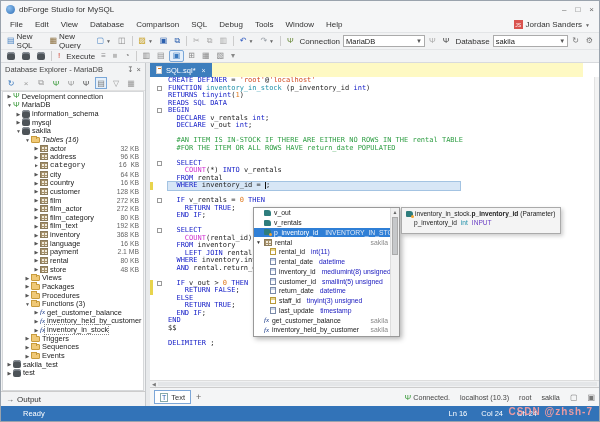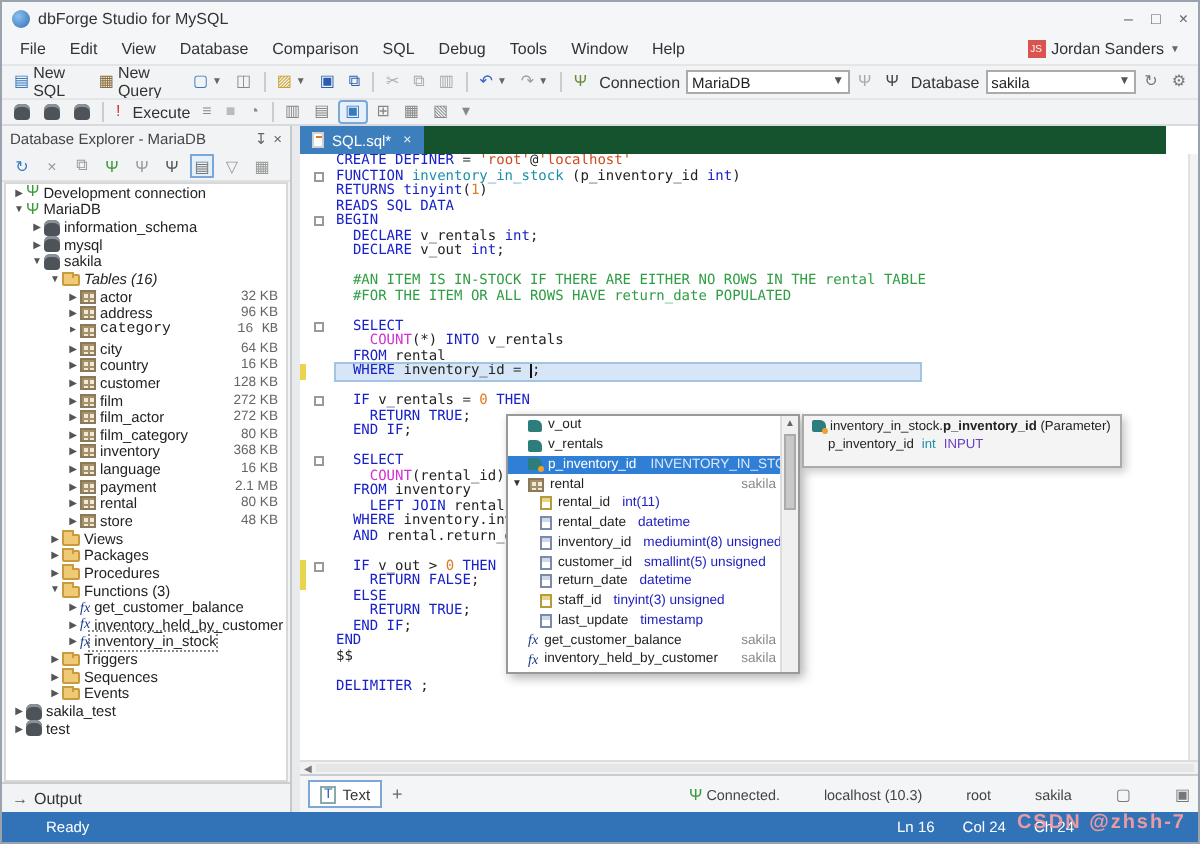--- a/index.html
+++ b/index.html
@@ -43,42 +43,42 @@
   .icon-db{width:8px;height:8px;flex:none;border-radius:3px 3px 2px 2px;background:#4d5358;box-shadow:inset 0 1.5px 0 #8a9199}
   .icon-folder{width:9px;height:6px;flex:none;background:#f0c977;border:1px solid #c89b3c;border-radius:1px;position:relative;margin-top:1px}
   .icon-folder::before{content:"";position:absolute;top:-2.5px;left:-1px;width:4px;height:2px;background:#f0c977;border:1px solid #c89b3c;border-bottom:none}
   .icon-table{width:8px;height:7px;flex:none;border:1px solid #8a7a5a;background:#efe9da;background-image:linear-gradient(#a5906a 1px,transparent 1px),linear-gradient(90deg,#a5906a 1px,transparent 1px);background-size:3px 3px}
   .glyph-conn{color:#3a9a3a;font-size:8px;line-height:8px;flex:none}
   .fx{font-style:italic;font-family:"Liberation Serif",serif;color:#1a3a8a;font-size:7px;flex:none}
   .output-row{position:absolute;left:0;right:0;bottom:0;height:15px;background:#f2f3f4;border-top:1px solid #ccc;display:flex;align-items:center;font-size:8px;color:#333;padding:0 5px;gap:3px}
   .out-icon{color:#555;font-size:8px}
   
   .editor{position:absolute;left:149px;top:0;right:0;bottom:0;background:#fff}
-  .tabrow{position:absolute;top:0;left:0;right:16px;height:14px;background:#14532d;display:flex}
+  .tabrow{position:absolute;top:0;left:0;right:16px;height:14px;background:#fef9c3;display:flex}
   .tab-active{background:#3d7ebd;color:#fff;font-size:7.5px;display:flex;gap:4px;align-items:center;padding:0 6px;height:14px}
   .tab-doc{width:6px;height:8px;background:#fff;border:1px solid #d0d0d0;position:relative;flex:none}
   .tab-doc::after{content:"";position:absolute;left:1px;top:1px;width:3px;height:1px;background:#e07a1f}
   .tab-close{font-size:7px;opacity:.9;padding-left:2px}
   .editor-body{position:absolute;top:14px;left:0;right:0;bottom:26px;background:#fff;overflow:hidden}
   .code-line{height:7.5px;display:flex;align-items:center;position:relative;font-family:"DejaVu Sans Mono",monospace;font-size:7px;white-space:pre;line-height:7.5px}
   .gutter{width:18px;flex:none;display:flex;justify-content:center;align-items:center;height:100%}
   .fold-box{width:5px;height:5px;border:1px solid #9a9a9a;background:#fff}
   .yellow-mark{position:absolute;left:0;top:0;width:3px;height:100%;background:#e8d44d}
   .code-text{display:inline-block}
   .hl-line .code-text{background:#d7e6f6;outline:1px solid #a3c3e2;min-width:292px}
   .tk{color:#1922c8}.tp{color:#222}.tc{color:#2f9e44}.ts{color:#cf4a1f}.tf{color:#1d8fa8}.tm{color:#cf32cf}.tn{color:#e07a1f}
   .caret{display:inline-block;width:1px;height:7px;background:#111;vertical-align:text-bottom}
   .vscroll{position:absolute;right:0;top:14px;bottom:26px;width:5px;background:#f3f3f3;border-left:1px solid #e2e2e2}
   .hscroll{position:absolute;left:0;right:0;bottom:19px;height:7px;background:#f0f1f2;border-top:1px solid #ddd;display:flex;align-items:center;font-size:5px;color:#777;gap:2px;padding:0 2px}
   .hs-track{flex:1;height:4px;background:#e4e6e8}
   .textbar{position:absolute;left:0;right:0;bottom:0;height:19px;background:#f4f5f6;border-top:1px solid #ccc;display:flex;align-items:center;font-size:7.5px;color:#333;padding:0 4px;gap:5px}
   .text-tab{display:flex;align-items:center;gap:3px;border:1px solid #7da7d8;background:#fff;padding:1px 5px;height:14px}
   .text-tab .ticon{color:#2b5fae;font-size:7px;border:1px solid #8aa;padding:0 1px;line-height:7px}
   .plus{color:#666;font-size:9px}
-  .estatus{margin-left:auto;display:flex;align-items:center;gap:22px;font-size:7.2px;color:#444}
+  .estatus{margin-left:auto;display:flex;align-items:center;gap:10px;font-size:7.2px;color:#444}
   .estatus .plug{color:#3a9a3a;font-size:8px}
   .estatus .esicon{color:#777;font-size:8px}
   
   .popup{position:absolute;left:103px;top:144px;width:147px;height:130px;background:#fff;border:1px solid #999;box-shadow:2px 2px 5px rgba(0,0,0,.3);display:flex;z-index:20}
   .popup-list{flex:1;overflow:hidden}
   .popup-row{height:9.75px;display:flex;align-items:center;gap:3px;padding:0 2px;font-size:6.8px;color:#222;white-space:nowrap}
   .popup-row .pex{width:5px;font-size:5px;color:#333;flex:none;text-align:center}
   .popup-row .pd{color:#2020c0;padding-left:3px}
   .popup-row .pr{margin-left:auto;color:#8a8a8a;padding-left:4px}
   .popup-row.sel{background:#2f7fd6;color:#fff}
@@ -355,20 +355,26 @@
             <span class="arrow">▶</span>
             <span class="icon-table"></span>
             <span class="lbl">film_actor</span>
             <span class="size">272 KB</span>
           </div>
           <div class="tree-row" style="padding-left: 30px;">
             <span class="arrow">▶</span>
             <span class="icon-table"></span>
             <span class="lbl">film_category</span>
             <span class="size">80 KB</span>
+          </div>
+          <div class="tree-row" style="padding-left: 30px;">
+            <span class="arrow">▶</span>
+            <span class="icon-table"></span>
+            <span class="lbl">film_text</span>
+            <span class="size">192 KB</span>
           </div>
           <div class="tree-row" style="padding-left: 30px;">
             <span class="arrow">▶</span>
             <span class="icon-table"></span>
             <span class="lbl">inventory</span>
             <span class="size">368 KB</span>
           </div>
           <div class="tree-row" style="padding-left: 30px;">
             <span class="arrow">▶</span>
             <span class="icon-table"></span>

